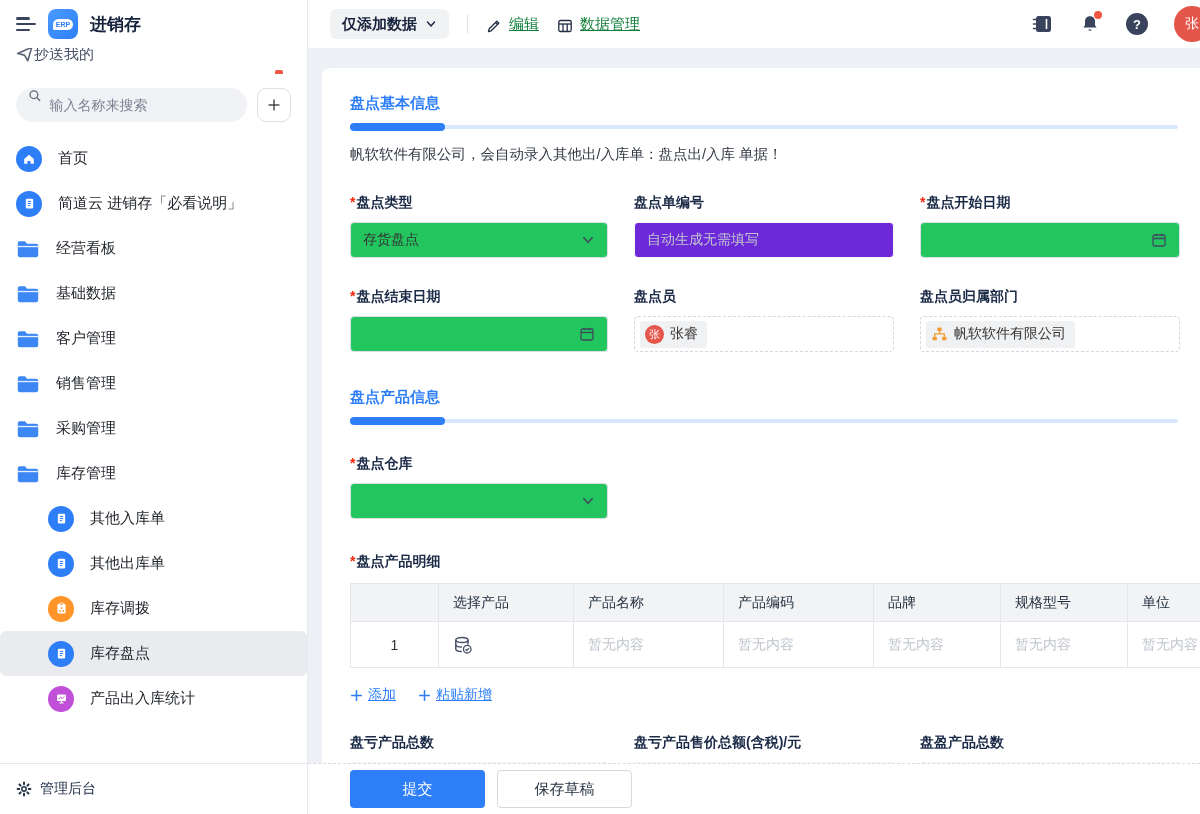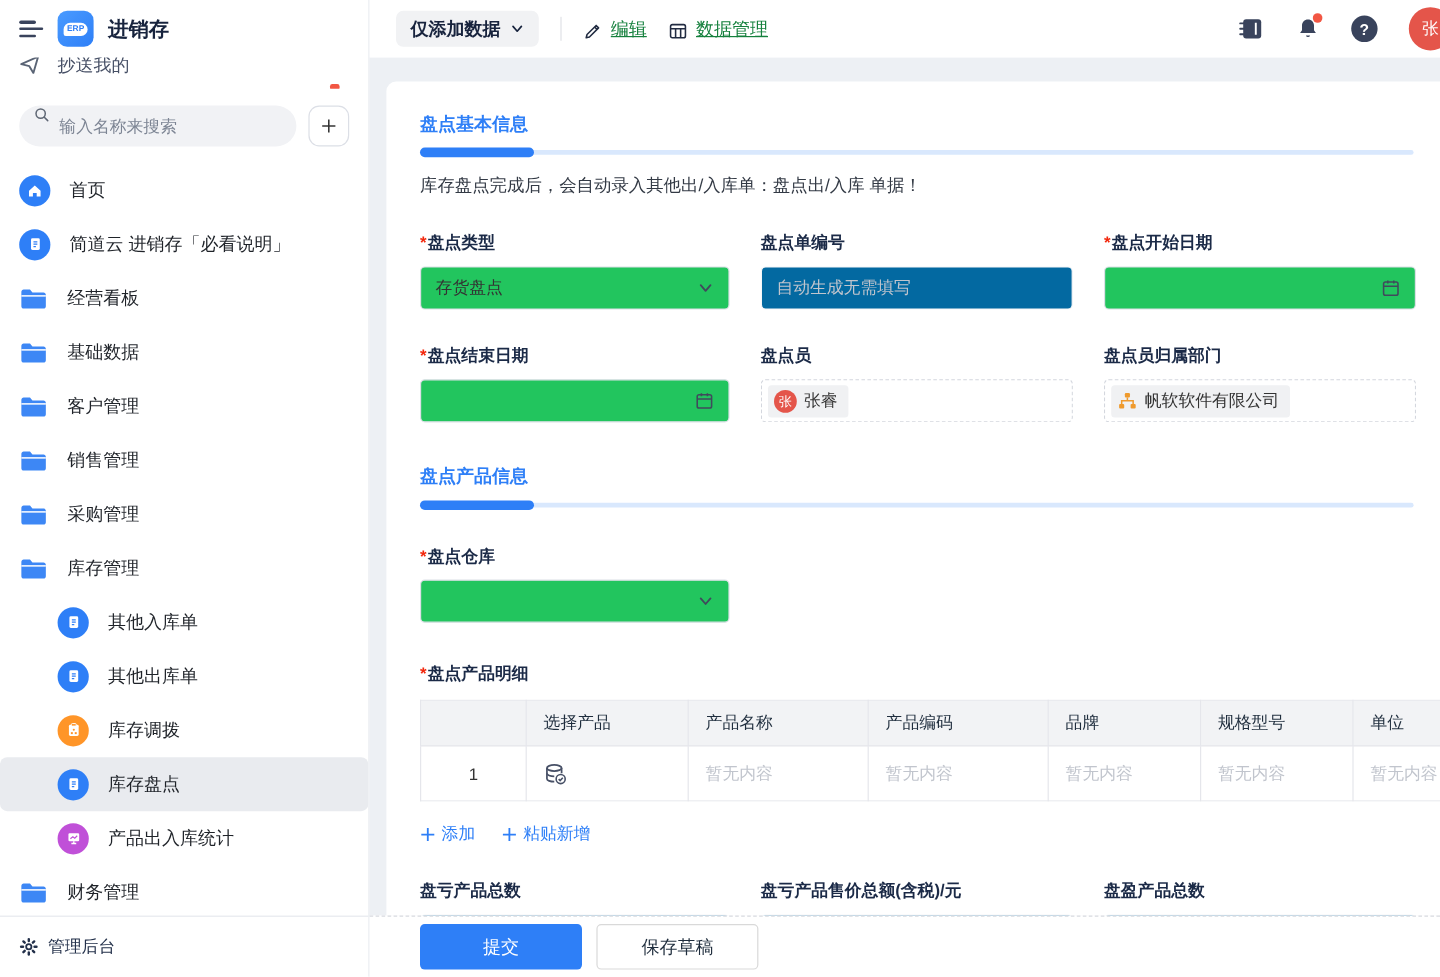--- a/index.html
+++ b/index.html
@@ -13,21 +13,21 @@
   .sb-header { height:48px; display:flex; align-items:center; padding:16px 16px; gap:12px; }
   .hamburger { width:20px; height:14px; display:flex; flex-direction:column; justify-content:space-between; cursor:pointer; }
   .hamburger span { height:2.5px; background:#39435c; border-radius:2px; }
   .hamburger span:nth-child(1){ width:70%; } .hamburger span:nth-child(2){ width:100%; } .hamburger span:nth-child(3){ width:70%; }
   .app-logo { width:30px; height:30px; border-radius:8px; background:linear-gradient(135deg,#4a9bff,#2e7ff7);
     display:flex; align-items:center; justify-content:center; }
   .app-logo .bubble { background:#fff; border-radius:6px 6px 6px 2px; padding:2px 3px;
     font-size:7px; font-weight:bold; color:#2e7ff7; }
   .app-title { font-size:17px; font-weight:bold; color:#17233d; }
   .sb-clip { height:26px; overflow:hidden; position:relative; }
-  .sb-clip-row { position:absolute; top:-14px; left:0; right:0; height:40px; display:flex; align-items:center; padding:0 16px; gap:14px; color:#475066; font-size:15px; }
+  .sb-clip-row { position:absolute; top:-14px; left:0; right:0; height:40px; display:flex; align-items:center; padding:0 16px; color:#475066; font-size:15px; }
   .red-dash { position:absolute; right:24px; top:22px; width:8px; height:5px; background:#f25643; border-radius:2px; }
   .sb-search { display:flex; align-items:center; gap:10px; padding:14px 16px 10px 16px; }
   .search-box { flex:1; height:34px; background:#f1f2f5; border-radius:17px; display:flex; gap:8px; padding:0 12px; }
   .search-box input { border:none; outline:none; background:transparent; font-size:14px; width:100%; color:#333;
     font-family:"Liberation Sans","DejaVu Sans",sans-serif; }
   .search-box input::placeholder { color:#7d8594; }
   .plus-btn { width:34px; height:34px; border:1px solid #dcdfe6; border-radius:9px; background:#fff;
     display:flex; align-items:center; justify-content:center; cursor:pointer; }
   .menu { flex:1; overflow:hidden; padding-top:4px; }
   .m-item { height:45px; display:flex; align-items:center; gap:16px; padding:0 16px; font-size:15px; color:#1f2329; cursor:pointer; }
@@ -60,37 +60,37 @@
   .sec-bar { margin-top:10px; height:8px; position:relative; }
   .sec-bar .track { position:absolute; left:0; right:0; top:2px; height:4px; background:#d9e8fd; border-radius:2px; }
   .sec-bar .fill { position:absolute; left:0; top:0; width:95px; height:8px; background:#2e7ff7; border-radius:4px; }
   .sec-desc { margin-top:14px; font-size:14.5px; color:#333a45; }
 
   .grid3 { display:grid; grid-template-columns:258px 260px 260px; column-gap:26px; }
   .f-label { margin-top:30px; font-size:14px; font-weight:bold; color:#1b2a47; position:relative; }
   .req { color:#f2270c; margin-right:1px; }
   .f-input { margin-top:10px; height:36px; border:1px solid #dcdfe6; border-radius:4px; background:#22c55e;
     display:flex; align-items:center; justify-content:space-between; padding:0 12px; font-size:14px; color:#333; cursor:pointer; }
-  .f-input.disabled { background:#0369a1; border-color:#f5f6f8; cursor:default; }
+  .f-input.disabled { background:#6d28d9; border-color:#f5f6f8; cursor:default; }
   .placeholder { color:#c1c5cd; }
   .f-dashed { margin-top:10px; height:36px; border:1px dashed #d4d7de; border-radius:4px; background:#fff;
     display:flex; align-items:center; padding:0 5px; cursor:pointer; }
   .tag { background:#f0f1f3; border-radius:3px; height:27px; display:flex; align-items:center; gap:6px; padding:0 9px 0 5px; font-size:14px; color:#333; }
   .tag-avatar { width:19px; height:19px; border-radius:50%; background:#e4554a; color:#fff; font-size:11px;
     display:flex; align-items:center; justify-content:center; }
 
   .tbl-label { margin-top:34px; font-size:14px; font-weight:bold; color:#1b2a47; }
   .tbl-wrap { margin-top:12px; margin-right:-22px; overflow:hidden; }
   table { border-collapse:collapse; table-layout:fixed; width:927px; }
   th,td { border:1px solid #e5e6eb; font-weight:normal; text-align:left; padding:0 14px; font-size:14px; }
   th { height:38px; background:#f2f3f5; color:#1f2d3d; }
   td { height:46px; color:#c1c5cd; }
   td.idx { text-align:center; color:#333; }
   .add-links { margin-top:18px; display:flex; gap:22px; }
-  .add-link { display:flex; align-items:center; gap:5px; color:#2e7ff7; font-size:14px; cursor:pointer; }
+  .add-link { display:flex; align-items:center; gap:5px; color:#2e7ff7; font-size:14px; cursor:pointer;text-decoration:underline; }
 
   .footer { height:51px; background:#fff; border-top:1px dashed #d8dadf; display:flex; align-items:center;
     gap:12px; padding:0 0 0 42px; flex-shrink:0; position:relative; z-index:5; }
   .btn { height:38px; width:135px; border-radius:4px; font-size:15px; display:flex; align-items:center; justify-content:center; cursor:pointer; }
   .btn-primary { background:#2e7ff7; color:#fff; border:none; }
   .btn-plain { background:#fff; color:#1f2d3d; border:1px solid #d9d9d9; }
 
   svg { display:block; }
 </style>
 </head>
@@ -251,27 +251,20 @@
       <div class="m-item sub">
         <div class="circle-icon c-purple">
           <svg width="13" height="13" viewBox="0 0 16 16">
               <rect x="2.5" y="3" width="11" height="8" rx="1.2" fill="#fff"></rect>
               <polyline points="4.5,8.5 7,6.5 9,8 11.5,5.5" fill="none" stroke="#c050d8" stroke-width="1.2"></polyline>
               <line x1="8" y1="11" x2="8" y2="13" stroke="#fff" stroke-width="1.4"></line>
               <line x1="5.5" y1="13.4" x2="10.5" y2="13.4" stroke="#fff" stroke-width="1.4"></line>
             </svg>
         </div>
         <span>产品出入库统计</span>
-      </div>
-      <div class="m-item">
-        <svg width="24" height="20" viewBox="0 0 20 16">
-            <path d="M1.5 3.2 c0-.9.7-1.6 1.6-1.6 h4.4 l1.7 2 h7.7 c.9 0 1.6.7 1.6 1.6 v8 c0 .9-.7 1.6-1.6 1.6 H3.1 c-.9 0-1.6-.7-1.6-1.6 Z" fill="#3d87f5"></path>
-            <path d="M1.5 5.4 h17 v1.1 h-17 z" fill="#fff" opacity=".85"></path>
-          </svg>
-        <span>财务管理</span>
       </div>
     </div>
 
     <div class="sb-footer">
       <svg width="16" height="16" viewBox="0 0 16 16">
         <circle cx="8" cy="8" r="2.2" fill="none" stroke="#23304a" stroke-width="1.5"></circle>
         <g stroke="#23304a" stroke-width="2" stroke-linecap="round">
           <line x1="8" y1="1.6" x2="8" y2="3.2"></line>
             <line x1="8" y1="12.8" x2="8" y2="14.4"></line>
           <line x1="1.6" y1="8" x2="3.2" y2="8"></line>
@@ -338,21 +331,21 @@
     </div>
 
     <div class="content">
       <div class="card">
 
         <div class="sec-title">盘点基本信息</div>
         <div class="sec-bar">
             <div class="track"></div>
             <div class="fill"></div>
           </div>
-        <div class="sec-desc">库存盘点完成后，会自动录入其他出/入库单：盘点出/入库 单据！</div>
+        <div class="sec-desc">帆软软件有限公司，会自动录入其他出/入库单：盘点出/入库 单据！</div>
 
         <div class="grid3">
           <div>
             <div class="f-label"><span class="req">*</span><span>盘点类型</span></div>
             <div class="f-input">
               <span>存货盘点</span>
               <svg width="14" height="14" viewBox="0 0 12 12">
                   <polyline points="2.5,4 6,8 9.5,4" fill="none" stroke="#404a5c" stroke-width="1.3" stroke-linecap="round" stroke-linejoin="round"></polyline>
                 </svg>
             </div>

